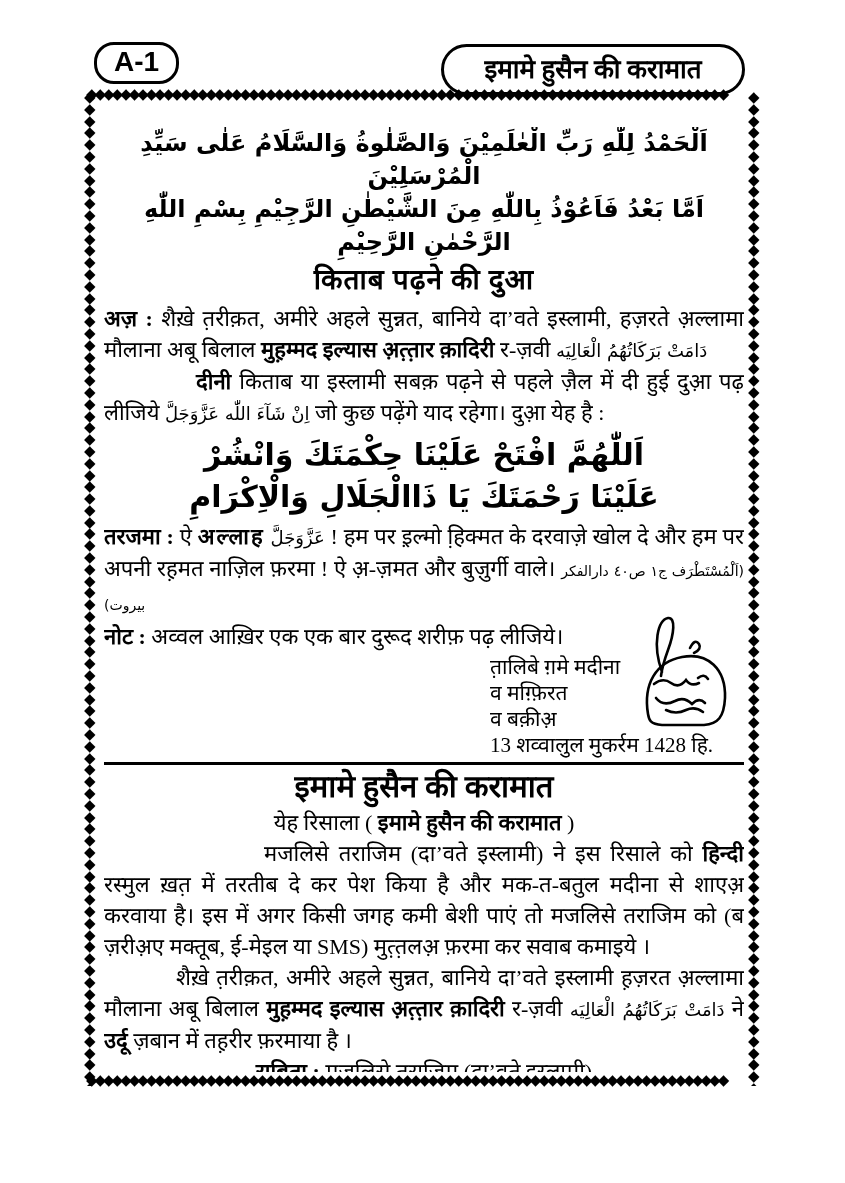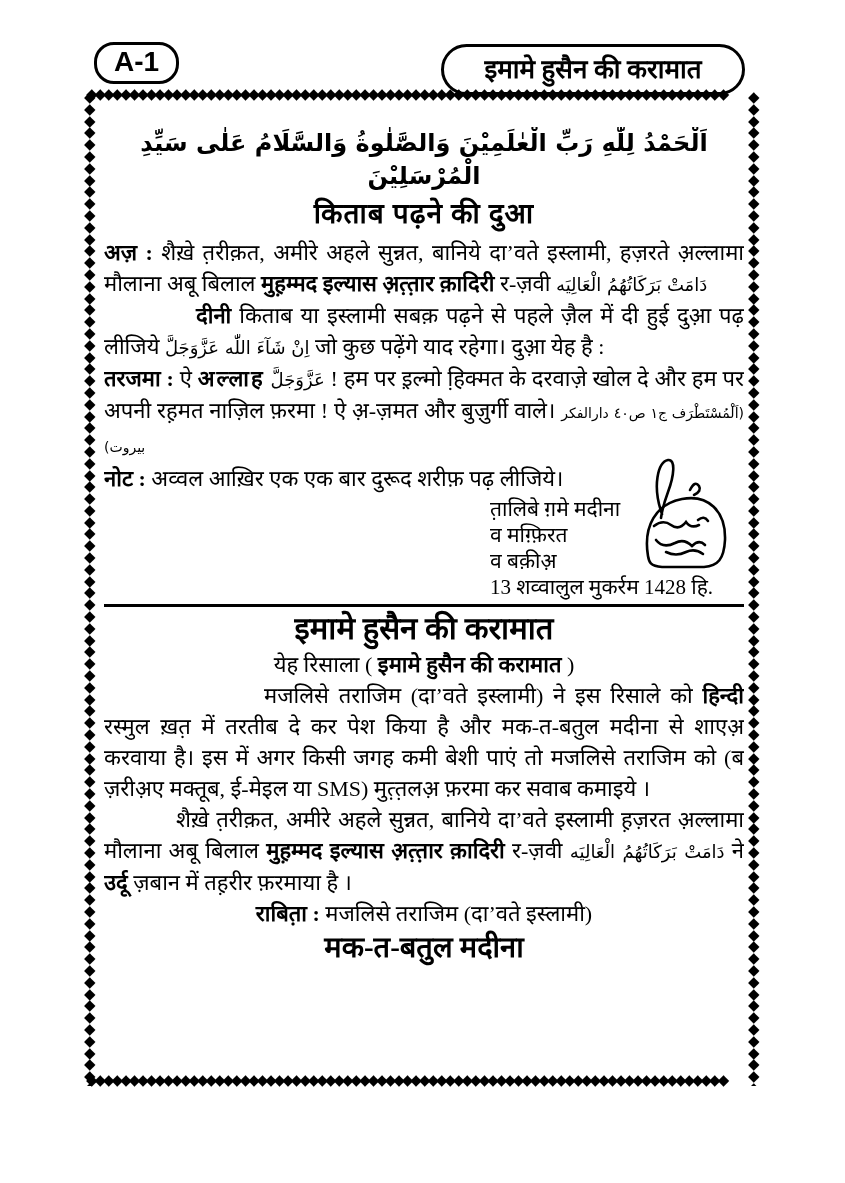--- a/index.html
+++ b/index.html
@@ -64,31 +64,36 @@
 
 <div class="frame">
   <div class="dstrip dh top">◆◆◆◆◆◆◆◆◆◆◆◆◆◆◆◆◆◆◆◆◆◆◆◆◆◆◆◆◆◆◆◆◆◆◆◆◆◆◆◆◆◆◆◆◆◆◆◆◆◆◆◆◆◆◆◆◆◆◆◆◆◆◆◆◆◆◆◆◆◆◆◆◆◆◆</div>
   <div class="dstrip dh bottom">◆◆◆◆◆◆◆◆◆◆◆◆◆◆◆◆◆◆◆◆◆◆◆◆◆◆◆◆◆◆◆◆◆◆◆◆◆◆◆◆◆◆◆◆◆◆◆◆◆◆◆◆◆◆◆◆◆◆◆◆◆◆◆◆◆◆◆◆◆◆◆◆◆◆◆</div>
   <div class="dstrip dv left">◆◆◆◆◆◆◆◆◆◆◆◆◆◆◆◆◆◆◆◆◆◆◆◆◆◆◆◆◆◆◆◆◆◆◆◆◆◆◆◆◆◆◆◆◆◆◆◆◆◆◆◆◆◆◆◆◆◆◆◆◆◆◆◆◆◆◆◆◆◆◆◆◆◆◆◆◆◆◆◆◆◆◆◆◆◆◆◆◆◆◆◆◆◆◆</div>
   <div class="dstrip dv right">◆◆◆◆◆◆◆◆◆◆◆◆◆◆◆◆◆◆◆◆◆◆◆◆◆◆◆◆◆◆◆◆◆◆◆◆◆◆◆◆◆◆◆◆◆◆◆◆◆◆◆◆◆◆◆◆◆◆◆◆◆◆◆◆◆◆◆◆◆◆◆◆◆◆◆◆◆◆◆◆◆◆◆◆◆◆◆◆◆◆◆◆◆◆◆</div>
 
   <div class="content">
 
     <span class="ar ar-head">اَلْحَمْدُ لِلّٰهِ رَبِّ الْعٰلَمِيْنَ وَالصَّلٰوةُ وَالسَّلَامُ عَلٰى سَيِّدِ الْمُرْسَلِيْنَ</span>
+    <span class="ar ar-head">اَمَّا بَعْدُ فَاَعُوْذُ بِاللّٰهِ مِنَ الشَّيْطٰنِ الرَّجِيْمِ بِسْمِ اللّٰهِ الرَّحْمٰنِ الرَّحِيْمِ</span>
 
     <div class="dua-heading">किताब पढ़ने की दुआ</div>
 
     <div class="body-text">
       <span class="b">अज़ :</span><span> शैख़े त़रीक़त, अमीरे अहले सुन्नत, बानिये दा’वते इस्लामी, हज़रते अ़ल्लामा मौलाना अबू बिलाल </span><span class="b">मुह़म्मद इल्यास अ़त़्त़ार क़ादिरी</span><span> र-ज़वी </span><span class="ar ar-inline">دَامَتْ بَرَكَاتُهُمُ الْعَالِيَه</span>
     </div>
 
     <div class="body-text ind-md">
       <span class="b">दीनी</span><span> किताब या इस्लामी सबक़ पढ़ने से पहले ज़ैल में दी हुई दुआ़ पढ़ लीजिये </span><span class="ar ar-inline">اِنْ شَآءَ اللّٰه عَزَّوَجَلَّ</span><span> जो कुछ पढ़ेंगे याद रहेगा। दुआ़ येह है :</span>
     </div>
 
+    <div class="prayer-box">
+      <span class="ar ar-prayer">اَللّٰهُمَّ افْتَحْ عَلَيْنَا حِكْمَتَكَ وَانْشُرْ</span>
+      <span class="ar ar-prayer">عَلَيْنَا رَحْمَتَكَ يَا ذَاالْجَلَالِ وَالْاِكْرَامِ</span>
+    </div>
 
     <div class="body-text">
       <span class="b">तरजमा :</span><span> ऐ </span><span class="allah-fancy">अल्लाह</span>
       <span class="ar ar-inline">عَزَّوَجَلَّ</span><span> ! हम पर इ़ल्मो हि़क्मत के दरवाज़े खोल दे और हम पर अपनी रह़मत नाज़िल फ़रमा ! ऐ अ़-ज़मत और बुजु़र्गी वाले। </span><span class="ar ar-cite">(اَلْمُسْتَطْرَف ج١ ص٤٠ دارالفكر بيروت)</span>
     </div>
 
     <div class="body-text">
       <span class="b">नोट :</span><span> अव्वल आख़िर एक एक बार दुरूद शरीफ़ पढ़ लीजिये।</span>
     </div>
 

